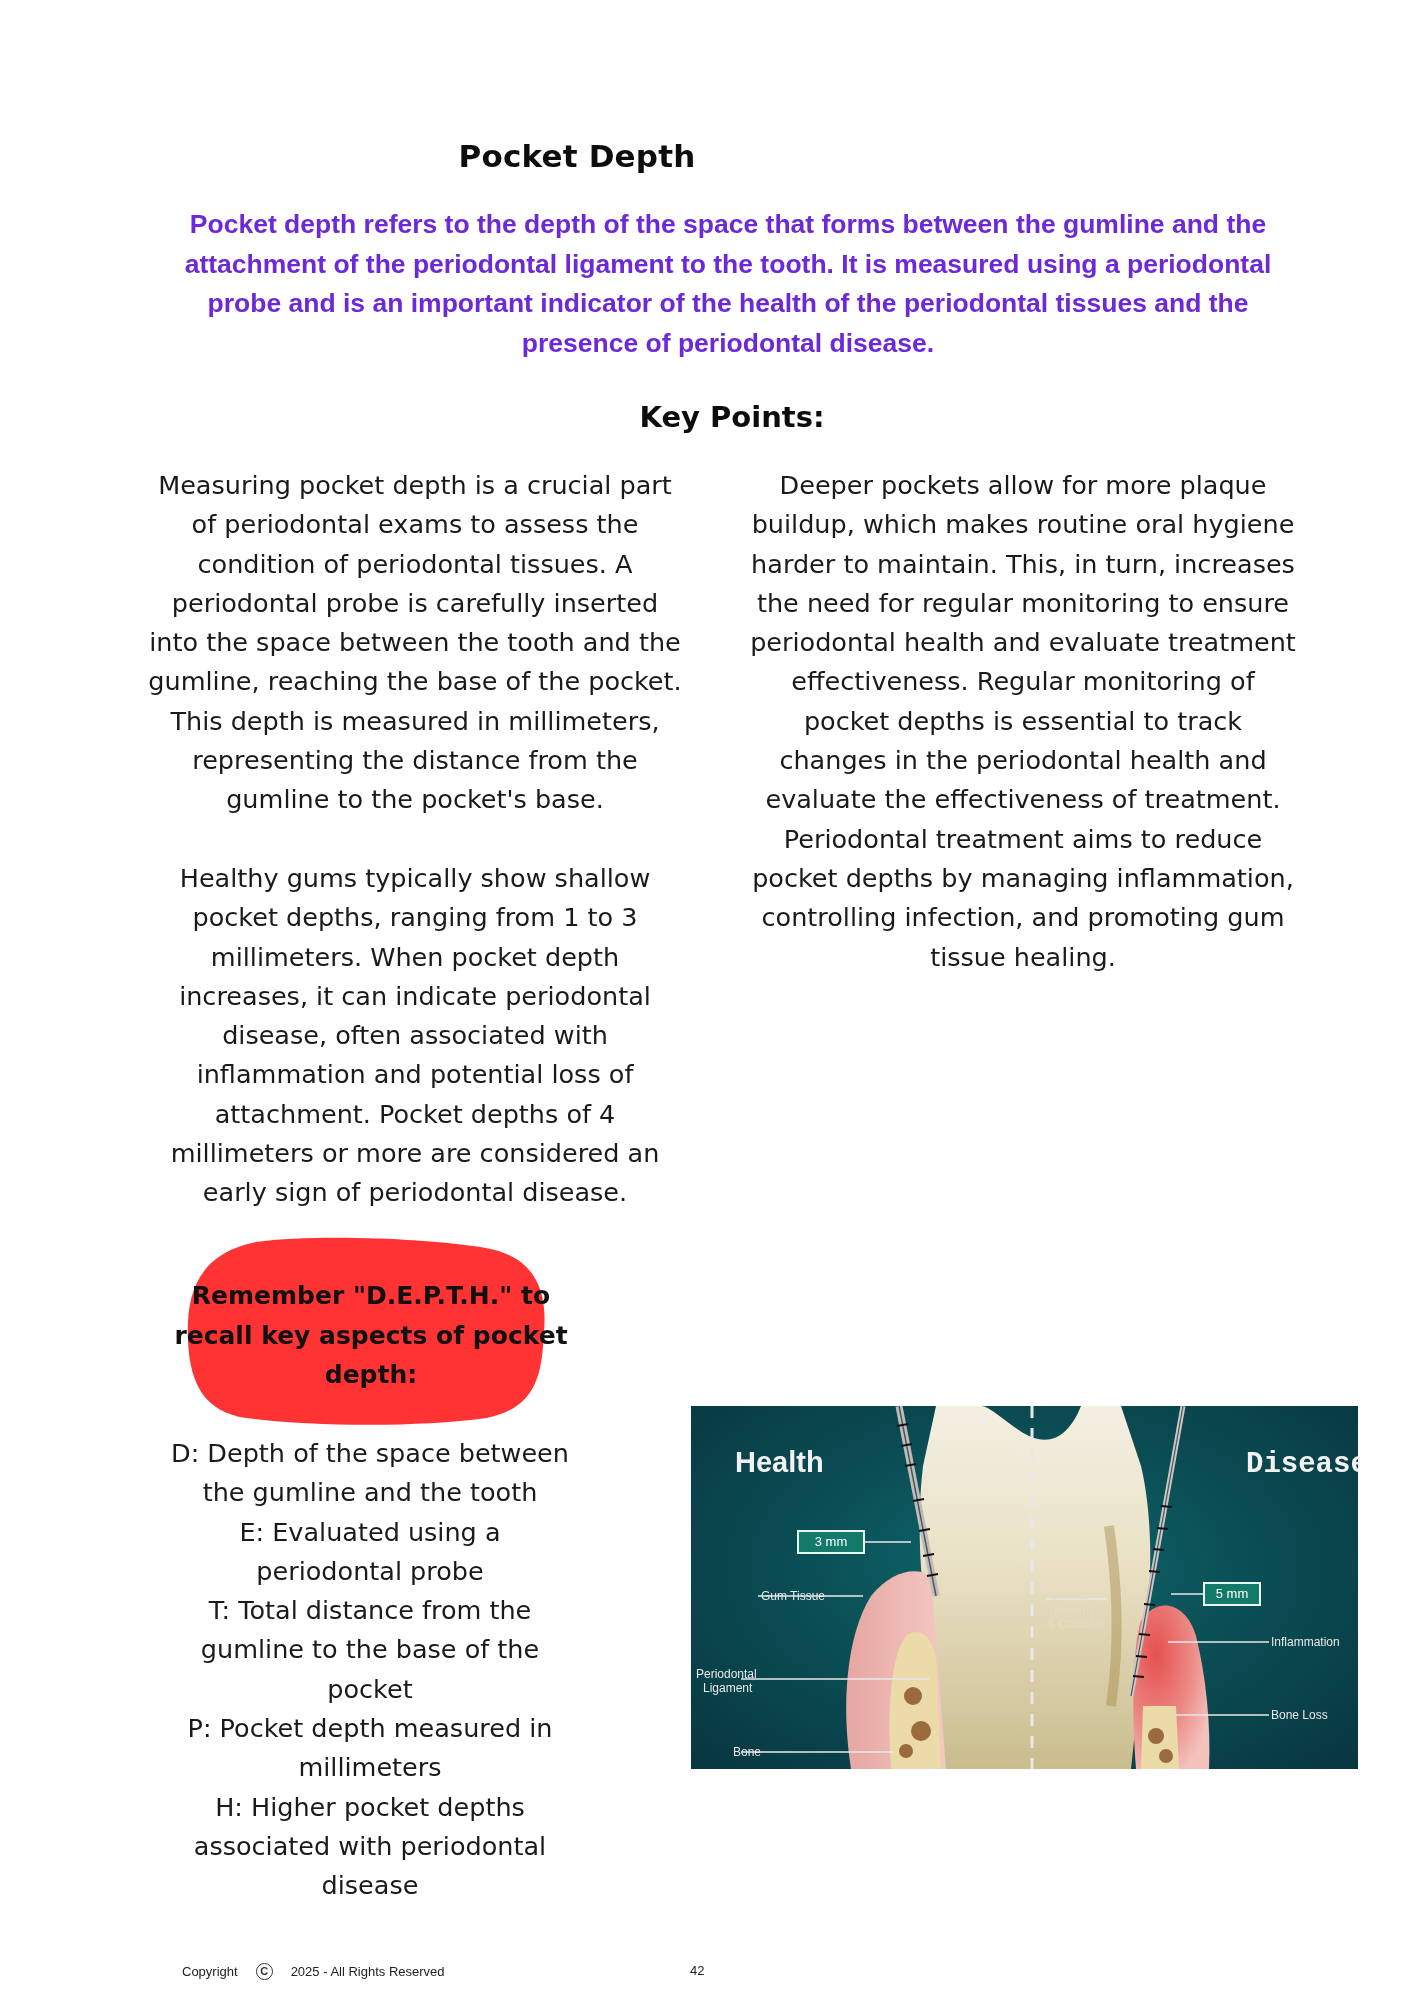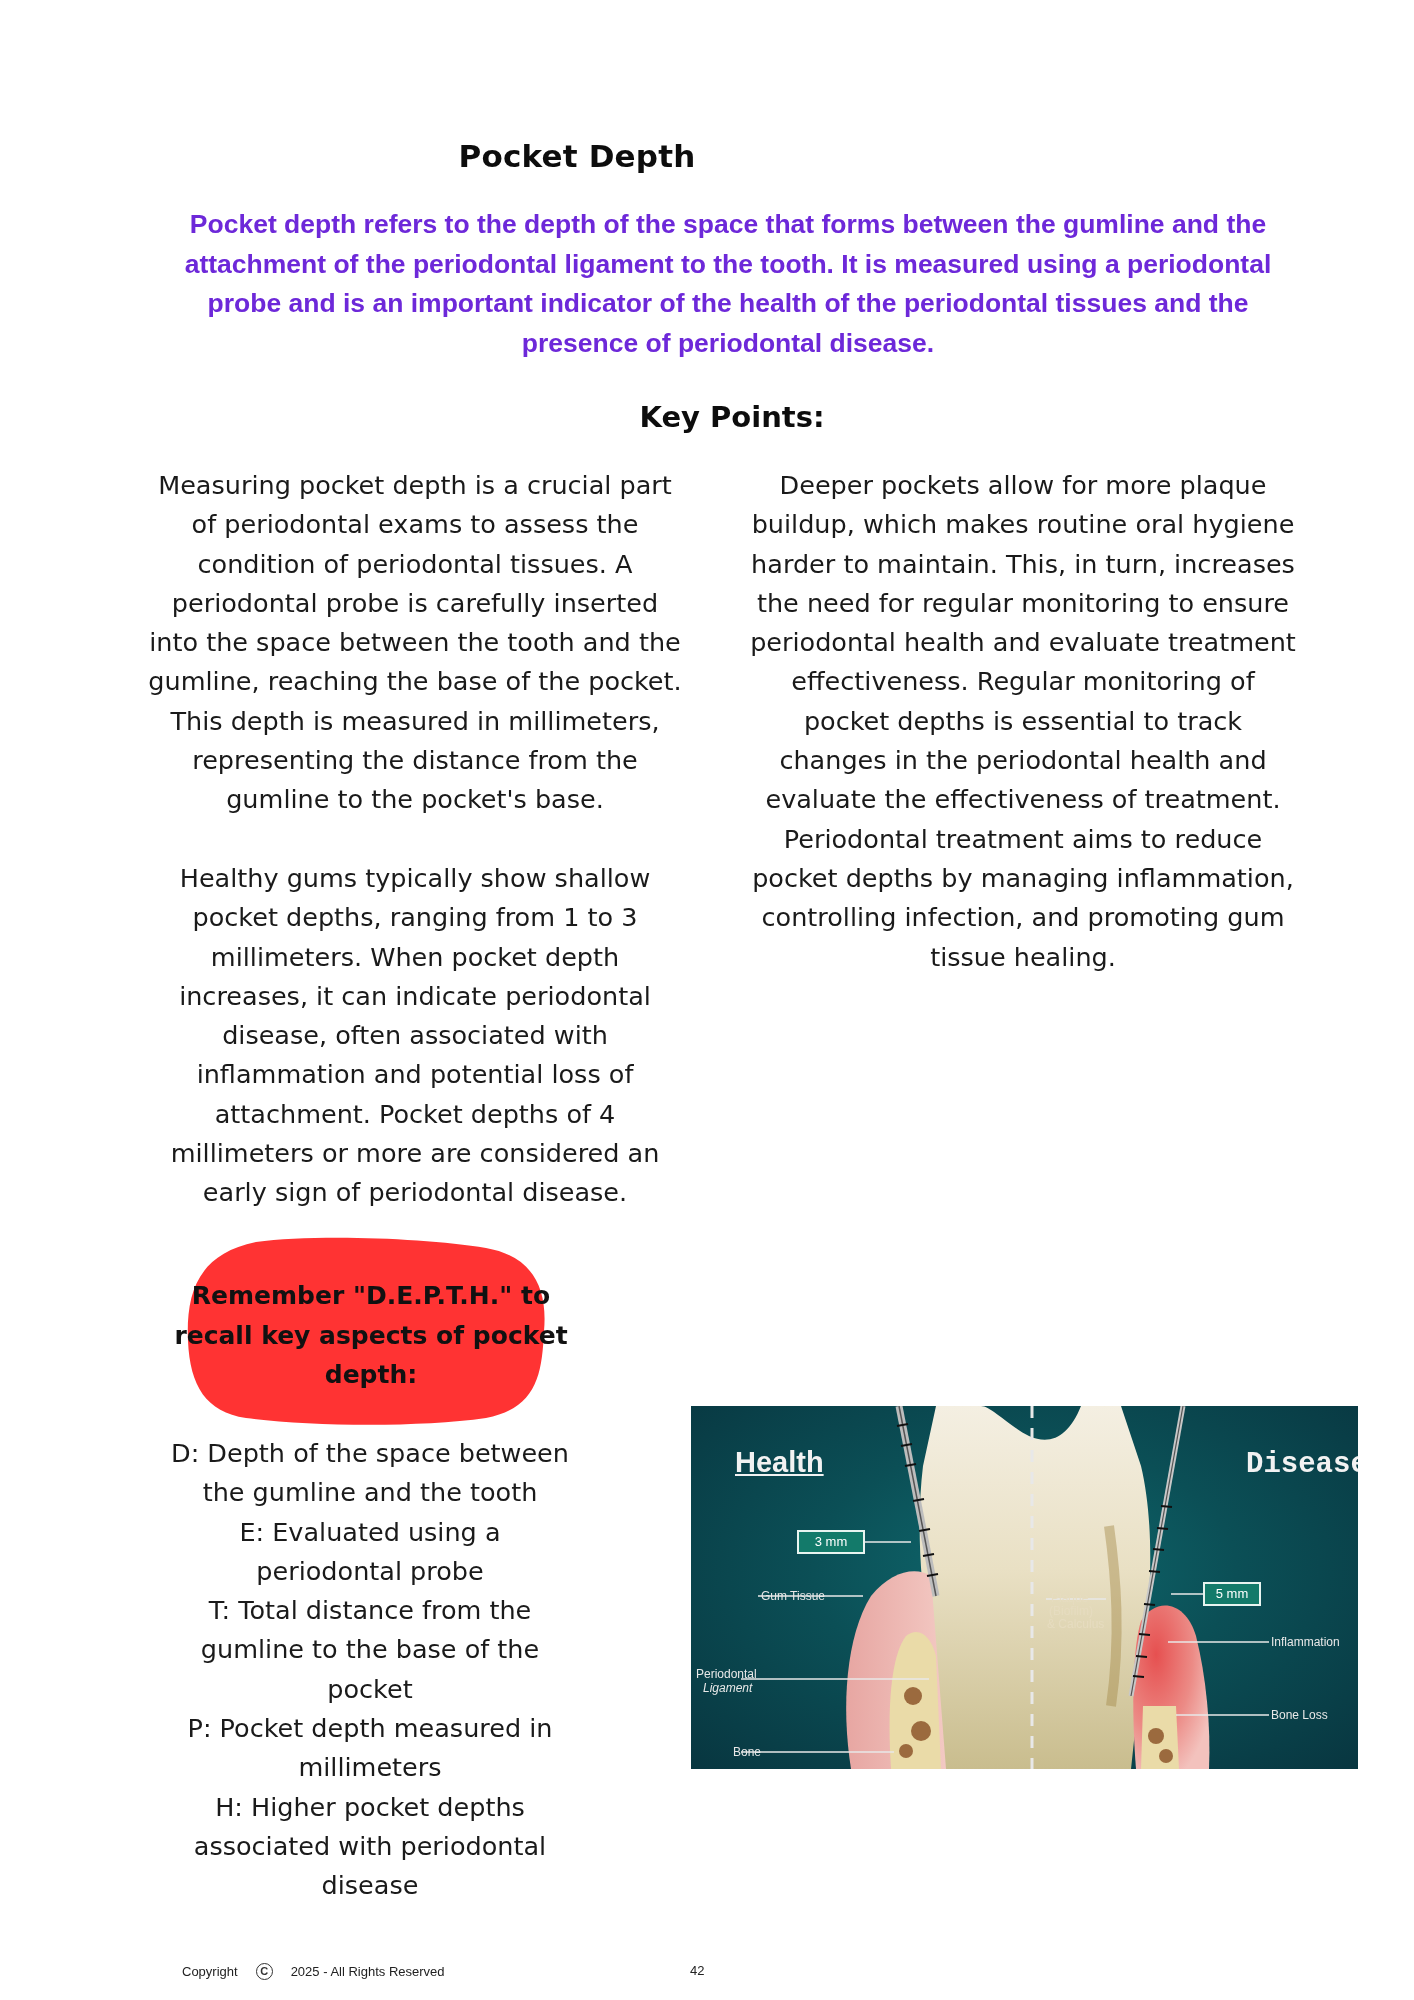--- a/index.html
+++ b/index.html
@@ -178,29 +178,29 @@
       <line x1="67" y1="190" x2="172" y2="190"></line>
       <line x1="50" y1="273" x2="238" y2="273"></line>
       <line x1="50" y1="346" x2="203" y2="346"></line>
       <line x1="355" y1="193" x2="415" y2="193"></line>
       <line x1="480" y1="188" x2="512" y2="188"></line>
       <line x1="477" y1="236" x2="578" y2="236"></line>
       <line x1="485" y1="309" x2="578" y2="309"></line>
     </g>
   </svg>
 
-  <div class="fig-heading" style="left:44px; top:40px;text-decoration:underline;">Health</div>
+  <div class="fig-heading" style="left:44px; top:40px;">Health</div>
   <div class="fig-heading" style="left:555px; top:42px;font-family:Liberation Mono, monospace;">Disease</div>
 
   <div class="fig-badge" style="left:106px; top:124px; width:68px;">3 mm</div>
   <div class="fig-badge" style="left:512px; top:176px; width:58px;">5 mm</div>
 
   <div class="fig-label" style="left:36px; top:184px;margin-left:34px;">Gum Tissue</div>
   <div class="fig-label" style="left:5px; top:262px;">Periodontal</div>
-  <div class="fig-label" style="left:12px; top:276px;font-style:italic;">Ligament</div>
+  <div class="fig-label" style="left:12px; top:276px;">Ligament</div>
   <div class="fig-label" style="left:42px; top:340px;">Bone</div>
   <div class="fig-label" style="left:360px; top:186px; color:#e6dcc0;">Plaque</div>
   <div class="fig-label" style="left:358px; top:199px; color:#e6dcc0;">(Biofilm)</div>
   <div class="fig-label" style="left:356px; top:212px; color:#e6dcc0;">&amp; Calculus</div>
   <div class="fig-label" style="left:580px; top:230px;">Inflammation</div>
   <div class="fig-label" style="left:580px; top:303px;">Bone Loss</div>
 </div>
 
 <div class="footer-copy">
   <span>Copyright</span>

